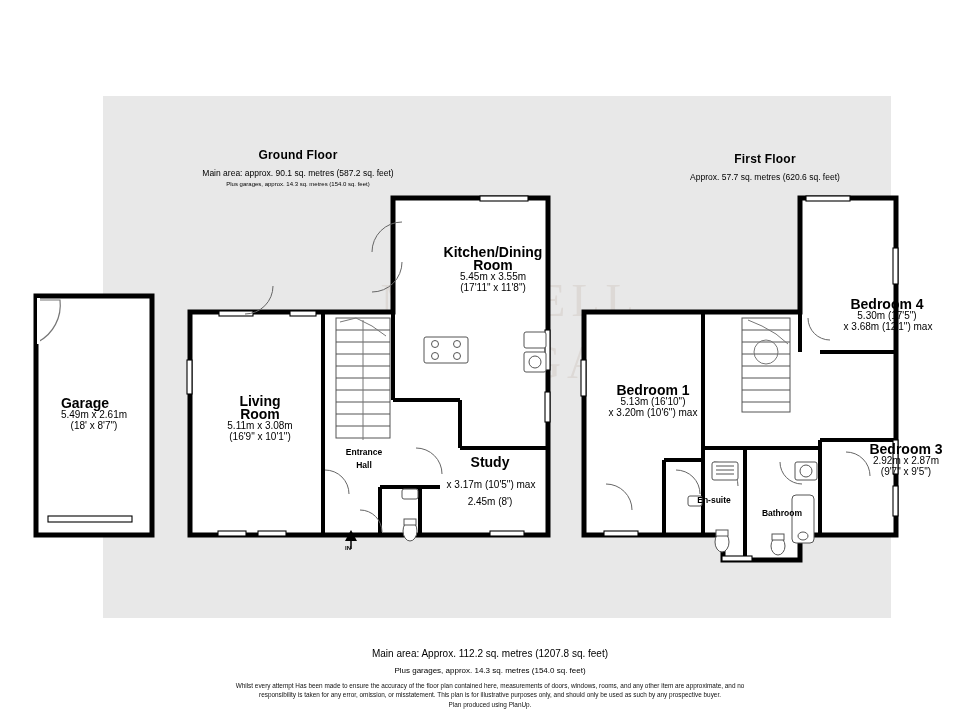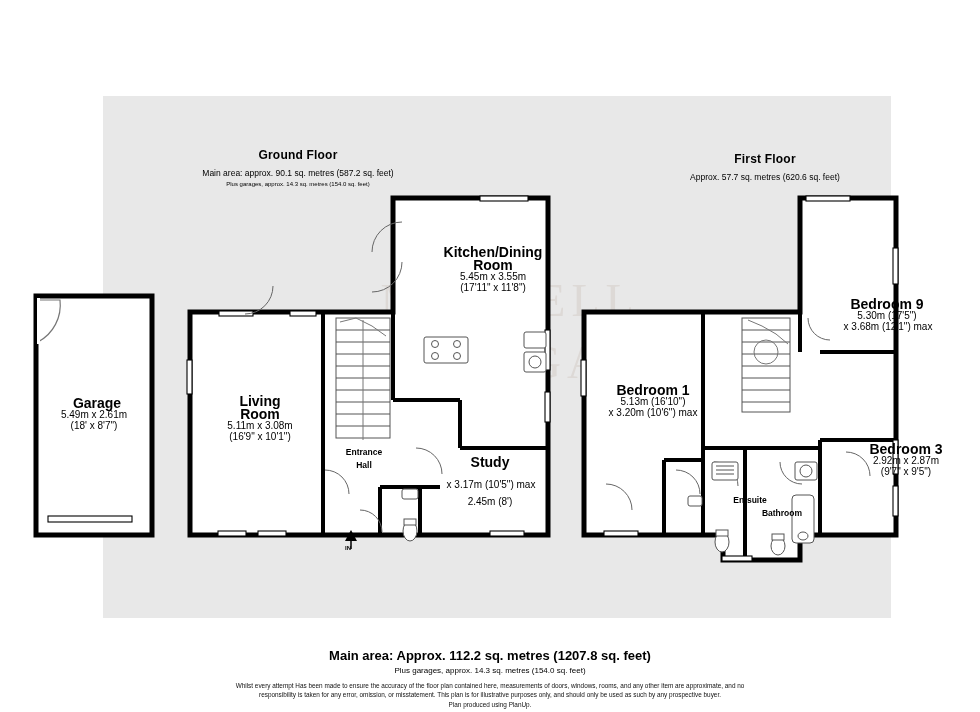--- a/index.html
+++ b/index.html
@@ -58,22 +58,22 @@
     font-size: 8.5px;
     font-weight: bold;
   }
   .footer-main {
     position: absolute;
     width: 980px;
     text-align: center;
     left: 0;
   }
   .footer-title {
-    font-size: 13px;
-    font-weight: bold;
+    font-size: 10px;
+    font-weight: normal;
     top: 648px;
   }
   .footer-sub {
     font-size: 8px;
     top: 666px;
   }
   .disclaimer {
     position: absolute;
     left: 0;
     width: 980px;
@@ -274,42 +274,42 @@
 <div class="txt room-dim" style="left:205px; top:420px; width:110px;">5.11m x 3.08m</div>
 <div class="txt room-dim" style="left:205px; top:431px; width:110px;">(16'9" x 10'1")</div>
 
 <div class="txt room-small" style="left:318px; top:447px; width:92px;">Entrance</div>
 <div class="txt room-small" style="left:318px; top:460px; width:92px;">Hall</div>
 
 <div class="txt room-name" style="left:432px; top:454px; width:116px;">Study</div>
 <div class="txt room-dim" style="left:432px; top:468px; width:116px;margin-top:28px;">2.45m (8')</div>
 <div class="txt room-dim" style="left:426px; top:479px; width:130px;">x 3.17m (10'5") max</div>
 
-<div class="txt room-name" style="left:33px; top:395px; width:104px;padding-left:12px;">Garage</div>
+<div class="txt room-name" style="left:33px; top:395px; width:104px;">Garage</div>
 <div class="txt room-dim" style="left:33px; top:409px; width:122px;">5.49m x 2.61m</div>
 <div class="txt room-dim" style="left:33px; top:420px; width:122px;">(18' x 8'7")</div>
 
 <div class="in-label" style="left:345px; top:545px;">IN</div>
 
 <div class="txt heading" style="left:640px; top:152px; width:250px;">First Floor</div>
 <div class="txt subheading" style="left:640px; top:172px; width:250px;">Approx. 57.7 sq. metres (620.6 sq. feet)</div>
 
-<div class="txt room-name" style="left:822px; top:296px; width:130px;">Bedroom 9</div>
+<div class="txt room-name" style="left:822px; top:296px; width:130px;">Bedroom 4</div>
 <div class="txt room-dim" style="left:822px; top:310px; width:130px;">5.30m (17'5")</div>
 <div class="txt room-dim" style="left:818px; top:321px; width:140px;">x 3.68m (12'1") max</div>
 
 <div class="txt room-name" style="left:590px; top:382px; width:126px;">Bedroom 1</div>
 <div class="txt room-dim" style="left:590px; top:396px; width:126px;">5.13m (16'10")</div>
 <div class="txt room-dim" style="left:584px; top:407px; width:138px;">x 3.20m (10'6") max</div>
 
 <div class="txt room-name" style="left:846px; top:441px; width:120px;">Bedroom 3</div>
 <div class="txt room-dim" style="left:846px; top:455px; width:120px;">2.92m x 2.87m</div>
 <div class="txt room-dim" style="left:846px; top:466px; width:120px;">(9'7" x 9'5")</div>
 
-<div class="txt room-small" style="left:710px; top:495px; width:80px;">En-suite</div>
+<div class="txt room-small" style="left:674px; top:495px; width:80px;">En-suite</div>
 <div class="txt room-small" style="left:742px; top:508px; width:80px;">Bathroom</div>
 
 <div class="footer-main footer-title">Main area: Approx. 112.2 sq. metres (1207.8 sq. feet)</div>
 <div class="footer-main footer-sub">Plus garages, approx. 14.3 sq. metres (154.0 sq. feet)</div>
 
 <div class="disclaimer">
   <div>Whilst every attempt Has been made to ensure the accuracy of the floor plan contained here, measurements of doors, windows, rooms, and any other item are approximate, and no</div>
   <div>responsibility is taken for any error, omission, or misstatement. This plan is for illustrative purposes only, and should only be used as such by any prospective buyer.</div>
   <div>Plan produced using PlanUp.</div>
 </div>

